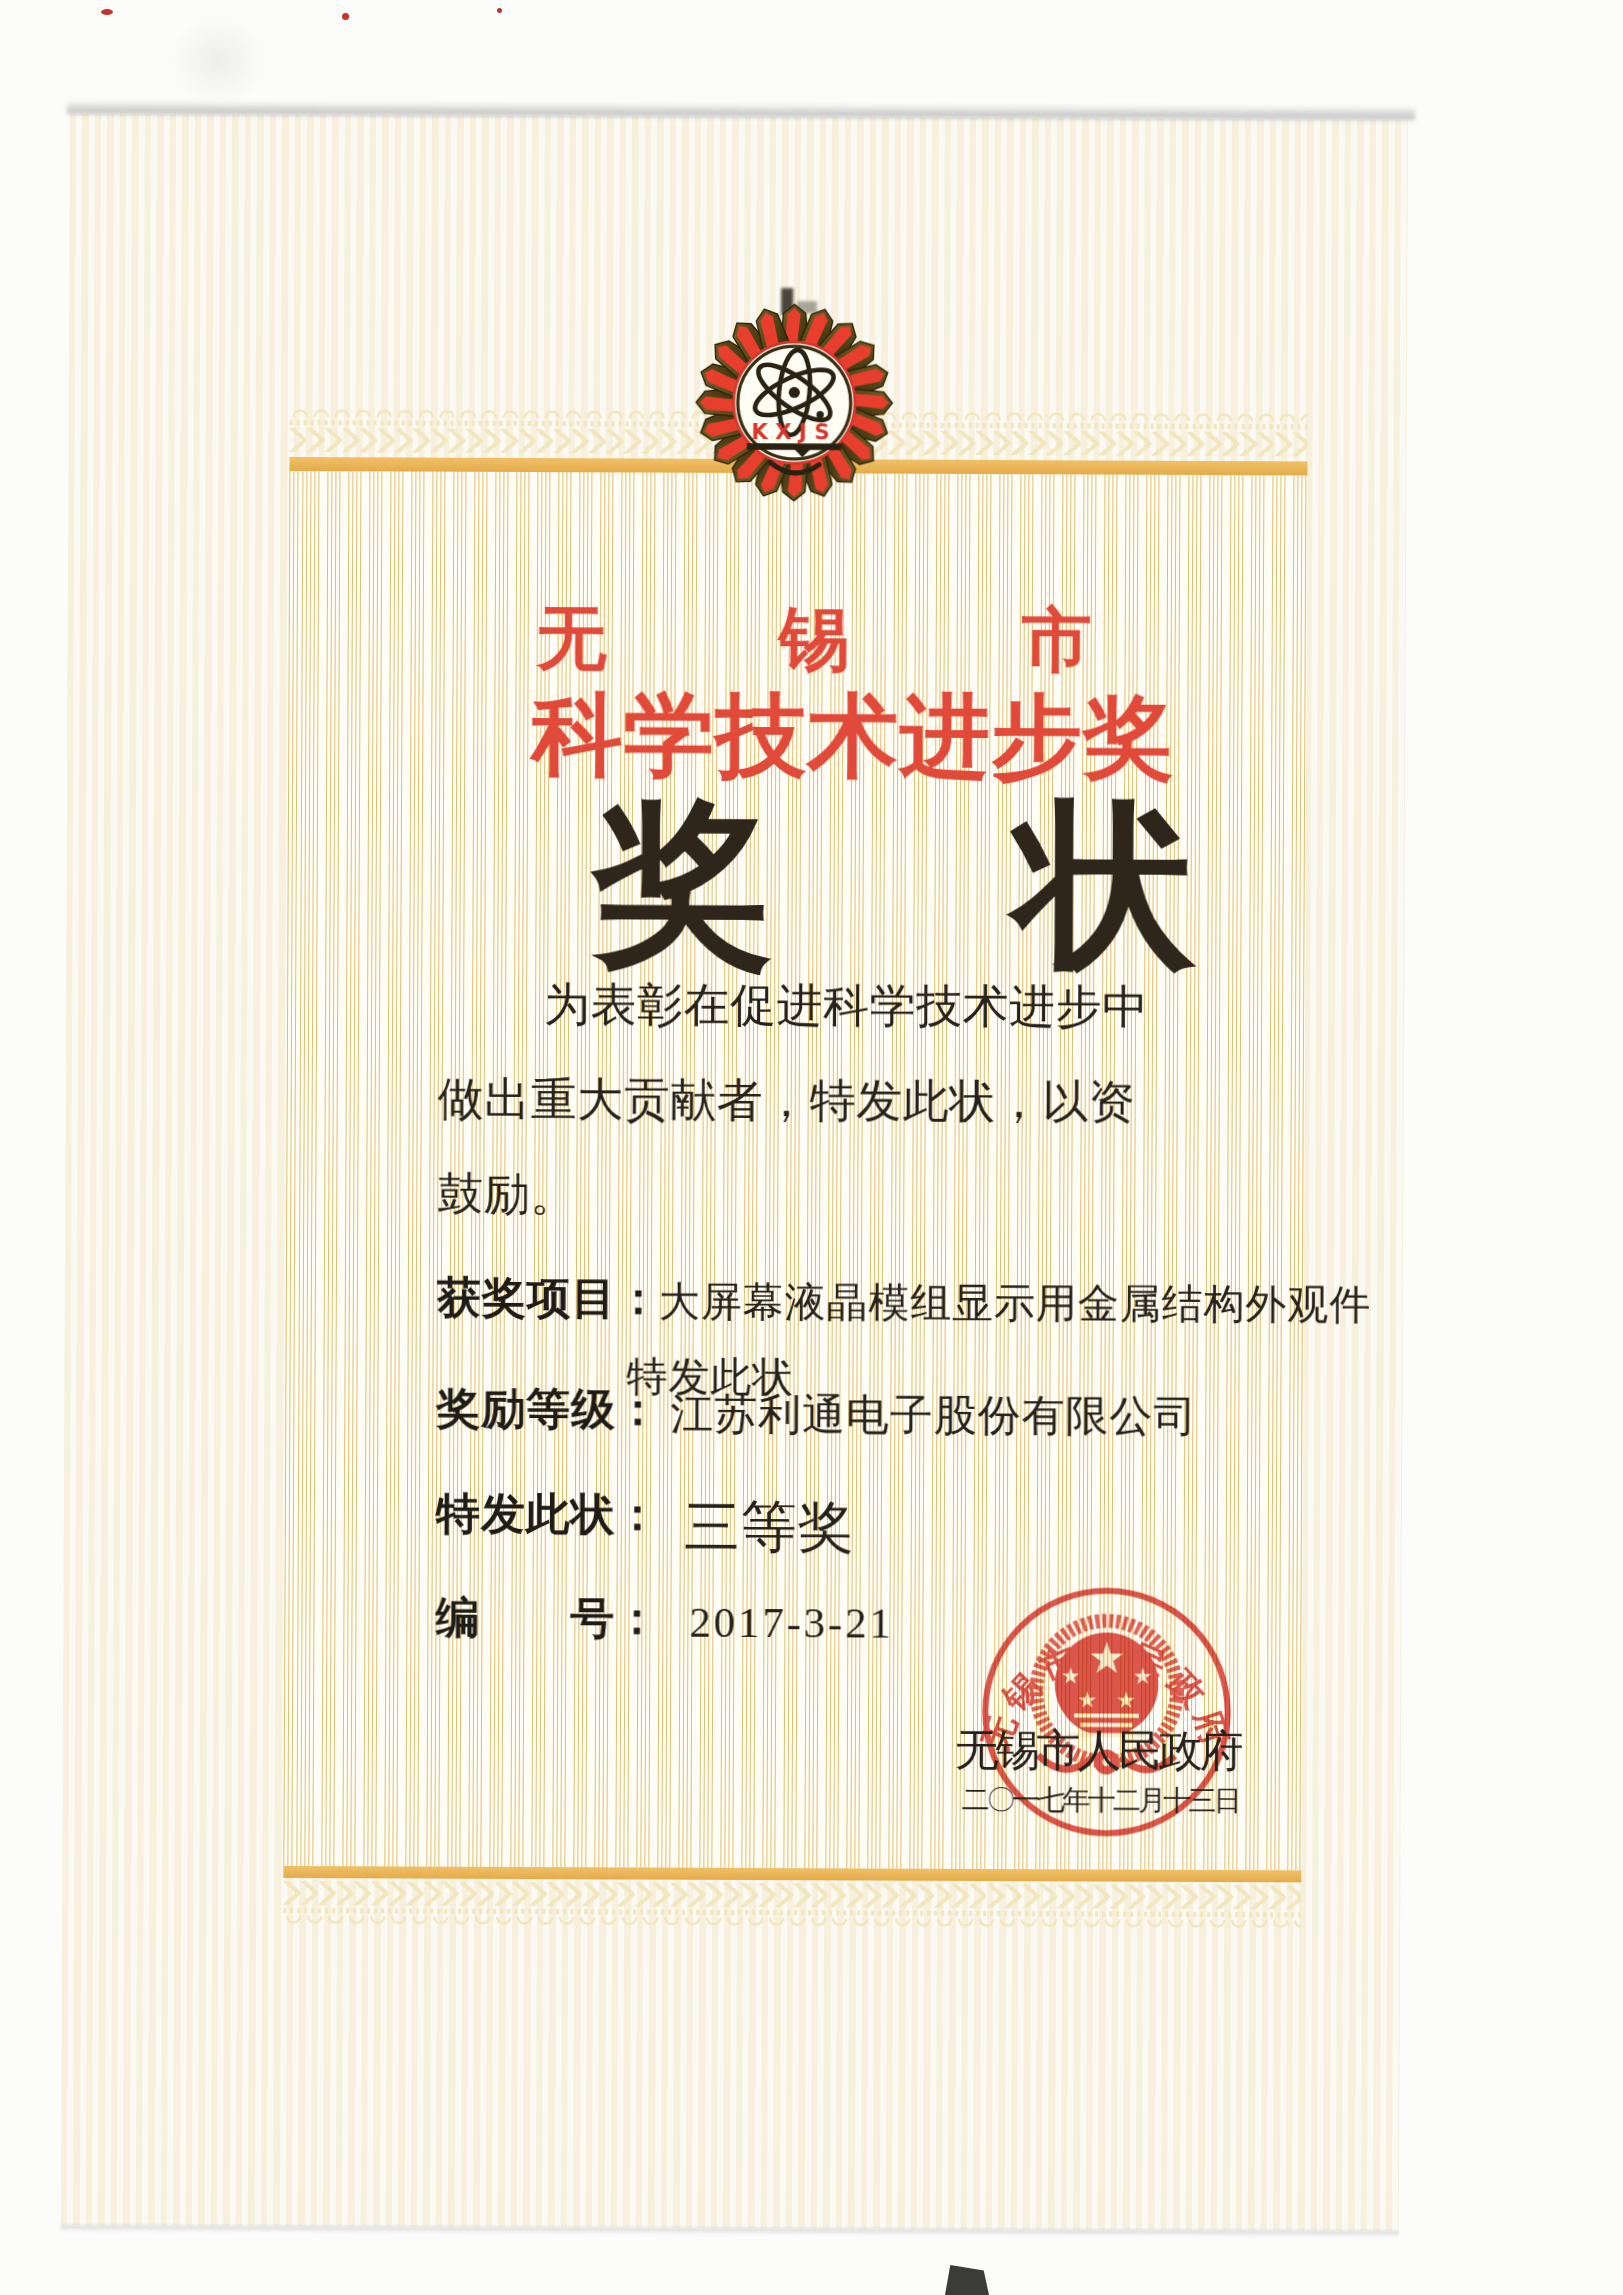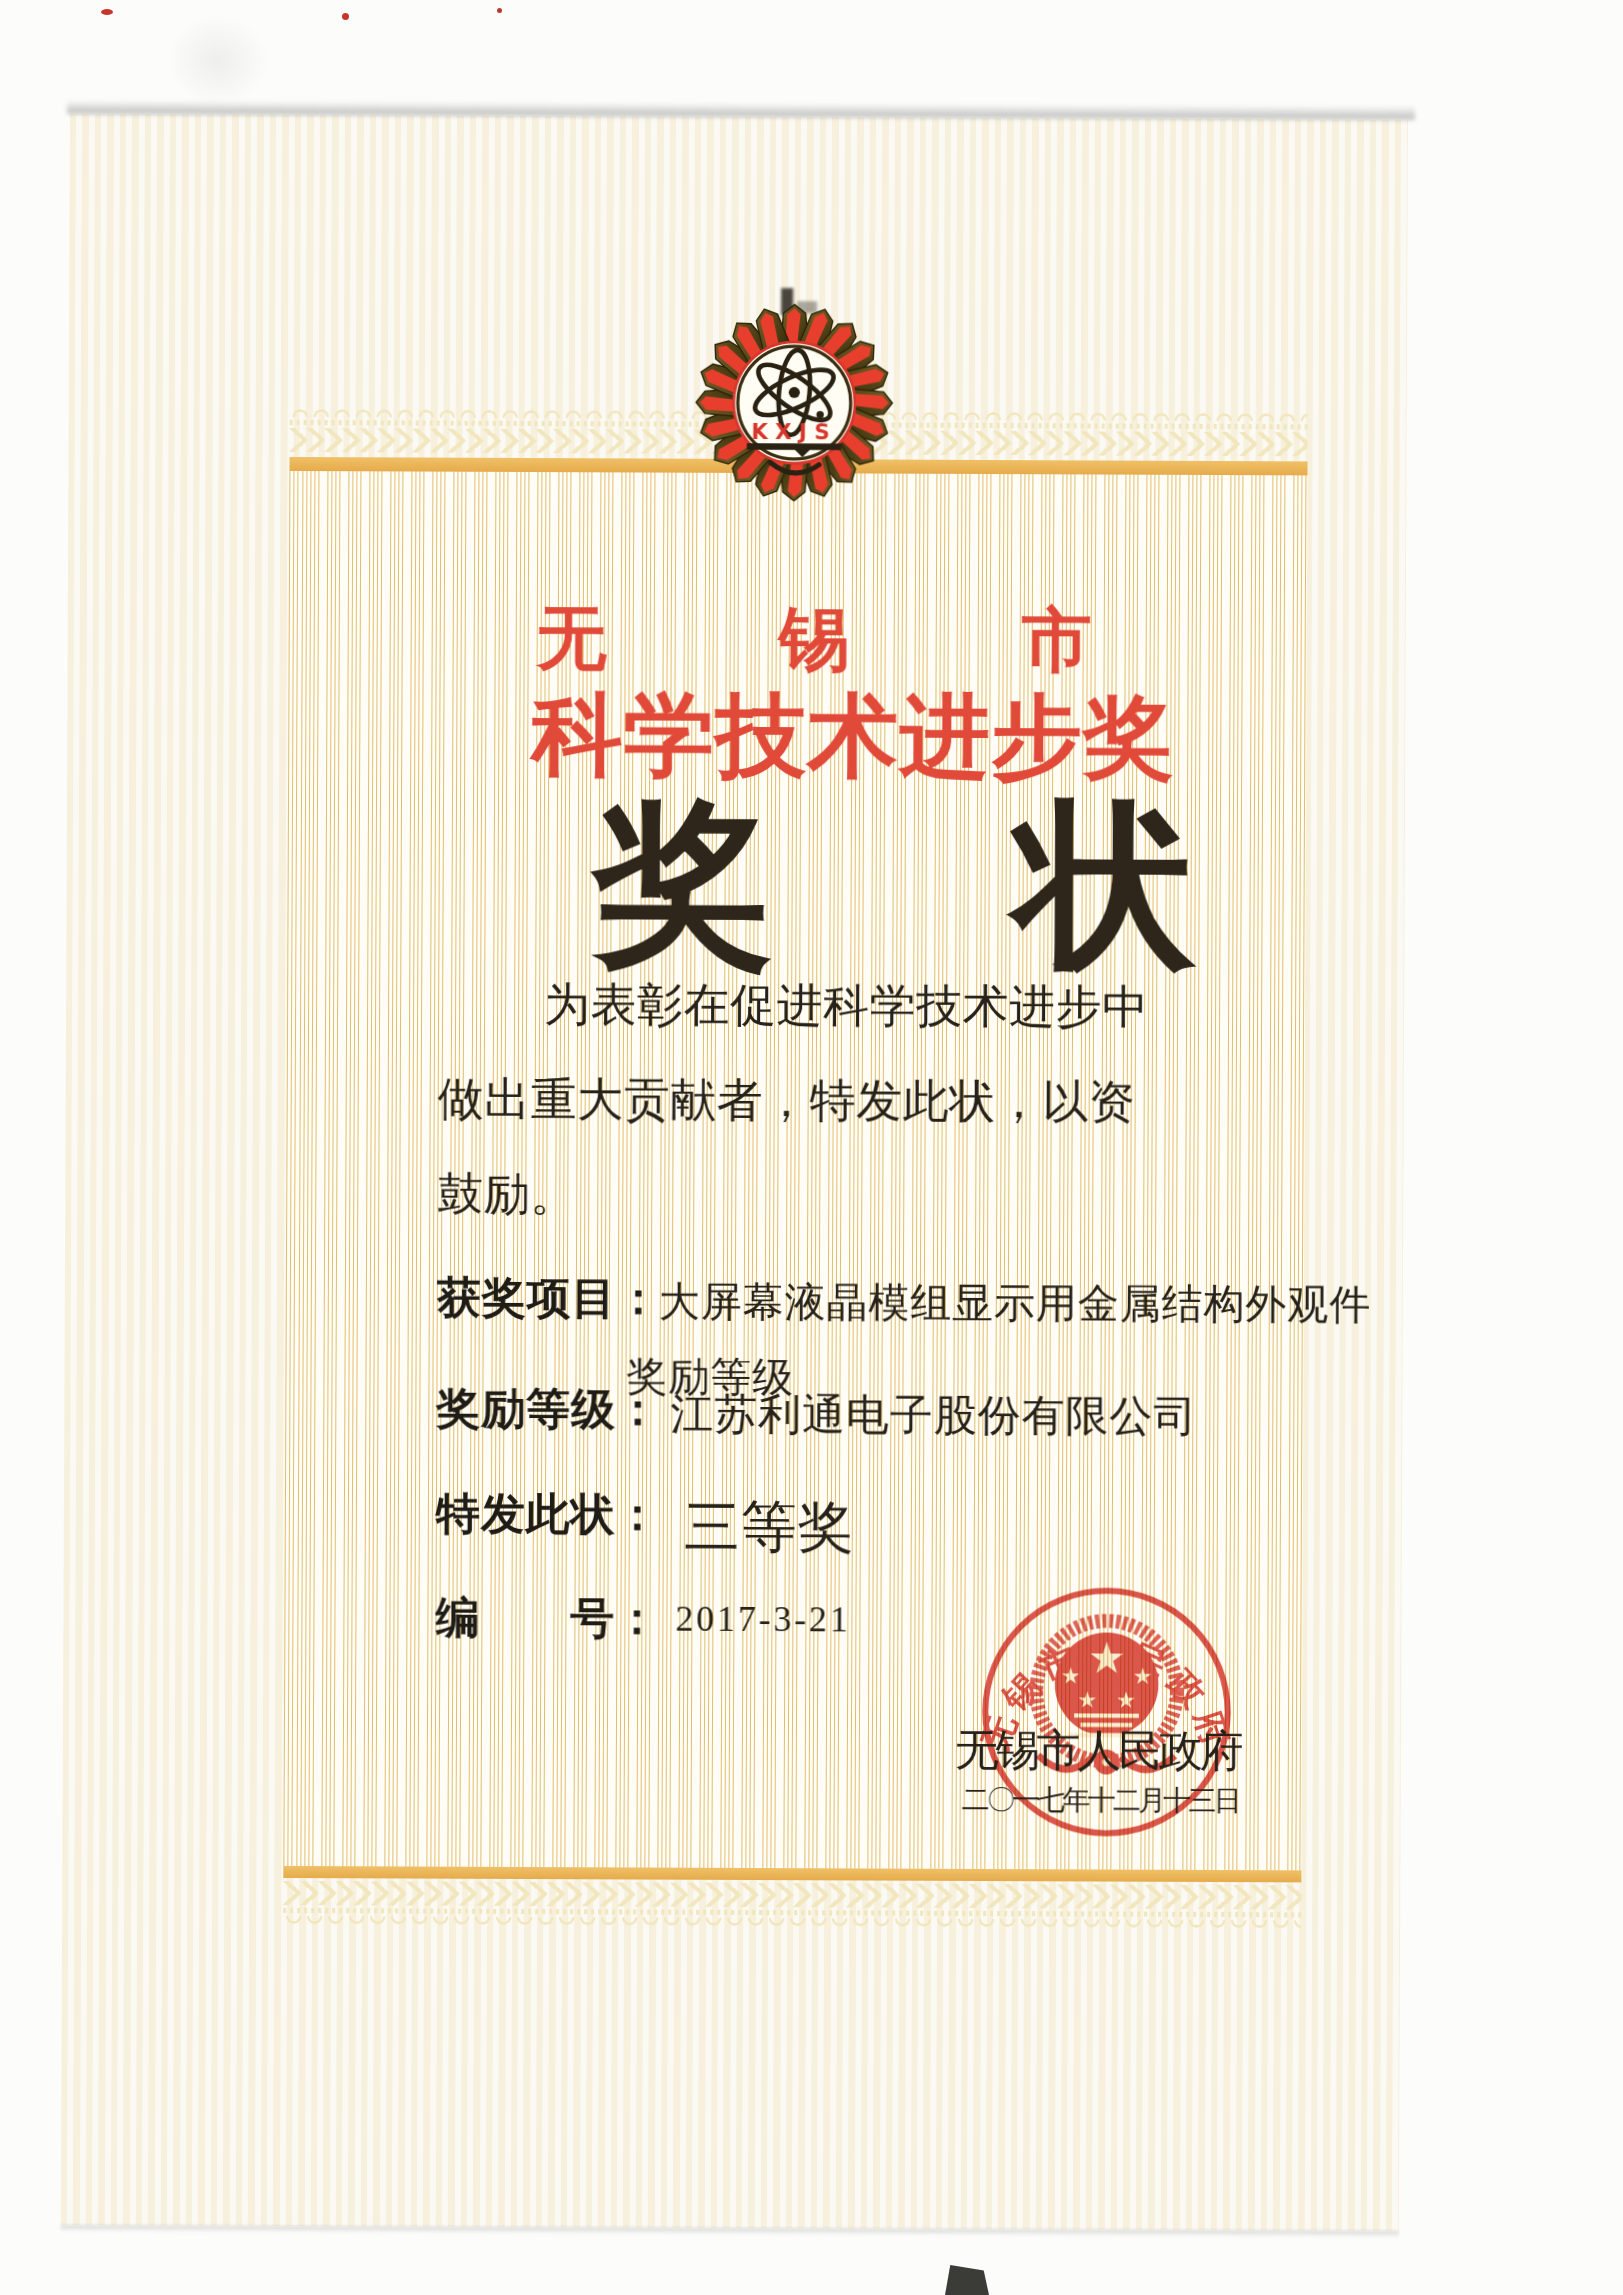--- a/index.html
+++ b/index.html
@@ -179,30 +179,30 @@
   </div>
 
   <div class="abs body-text">
     <div class="indent">为表彰在促进科学技术进步中</div>
     <div>做出重大贡献者，特发此状，以资</div>
     <div>鼓励。</div>
   </div>
 
   <div class="abs field-label" style="left:372px;top:1153px;">获奖项目：</div>
   <div class="abs field-value" style="left:594px;top:1158px;">大屏幕液晶模组显示用金属结构外观件</div>
-  <div class="abs field-value" style="left:562px;top:1233px;">奖励等级</div>
+  <div class="abs field-value" style="left:562px;top:1233px;">特发此状</div>
 
   <div class="abs field-label" style="left:372px;top:1264px;">奖励等级：</div>
   <div class="abs field-value" style="left:606px;top:1269px;font-size:43px;">江苏利通电子股份有限公司</div>
 
   <div class="abs field-label" style="left:372px;top:1369px;">特发此状：</div>
   <div class="abs field-value" style="left:620px;top:1373px;font-size:56px;">三等奖</div>
 
   <div class="abs field-label" style="left:372px;top:1473px;">编　　号：</div>
-  <div class="abs field-value" style="left:612px;top:1481px;font-size:36px;letter-spacing:2.8px;">2017-3-21</div>
+  <div class="abs field-value" style="left:626px;top:1481px;font-size:43px;letter-spacing:2.8px;">2017-3-21</div>
 
   <svg class="abs seal" viewBox="-280 -280 560 560">
     <circle cx="0" cy="0" r="262" fill="none" stroke="#d8453a" stroke-width="13"></circle>
     <defs>
         <path id="sealArc" d="M -210 60 A 218 218 0 0 1 210 60"></path>
       </defs>
     <text font-size="76" font-weight="bold" fill="#d8453a" letter-spacing="14" font-family="'Liberation Serif','DejaVu Serif',serif">
       <textPath href="#sealArc" startOffset="50%" text-anchor="middle">无锡市人民政府</textPath>
     </text>
     <g>

